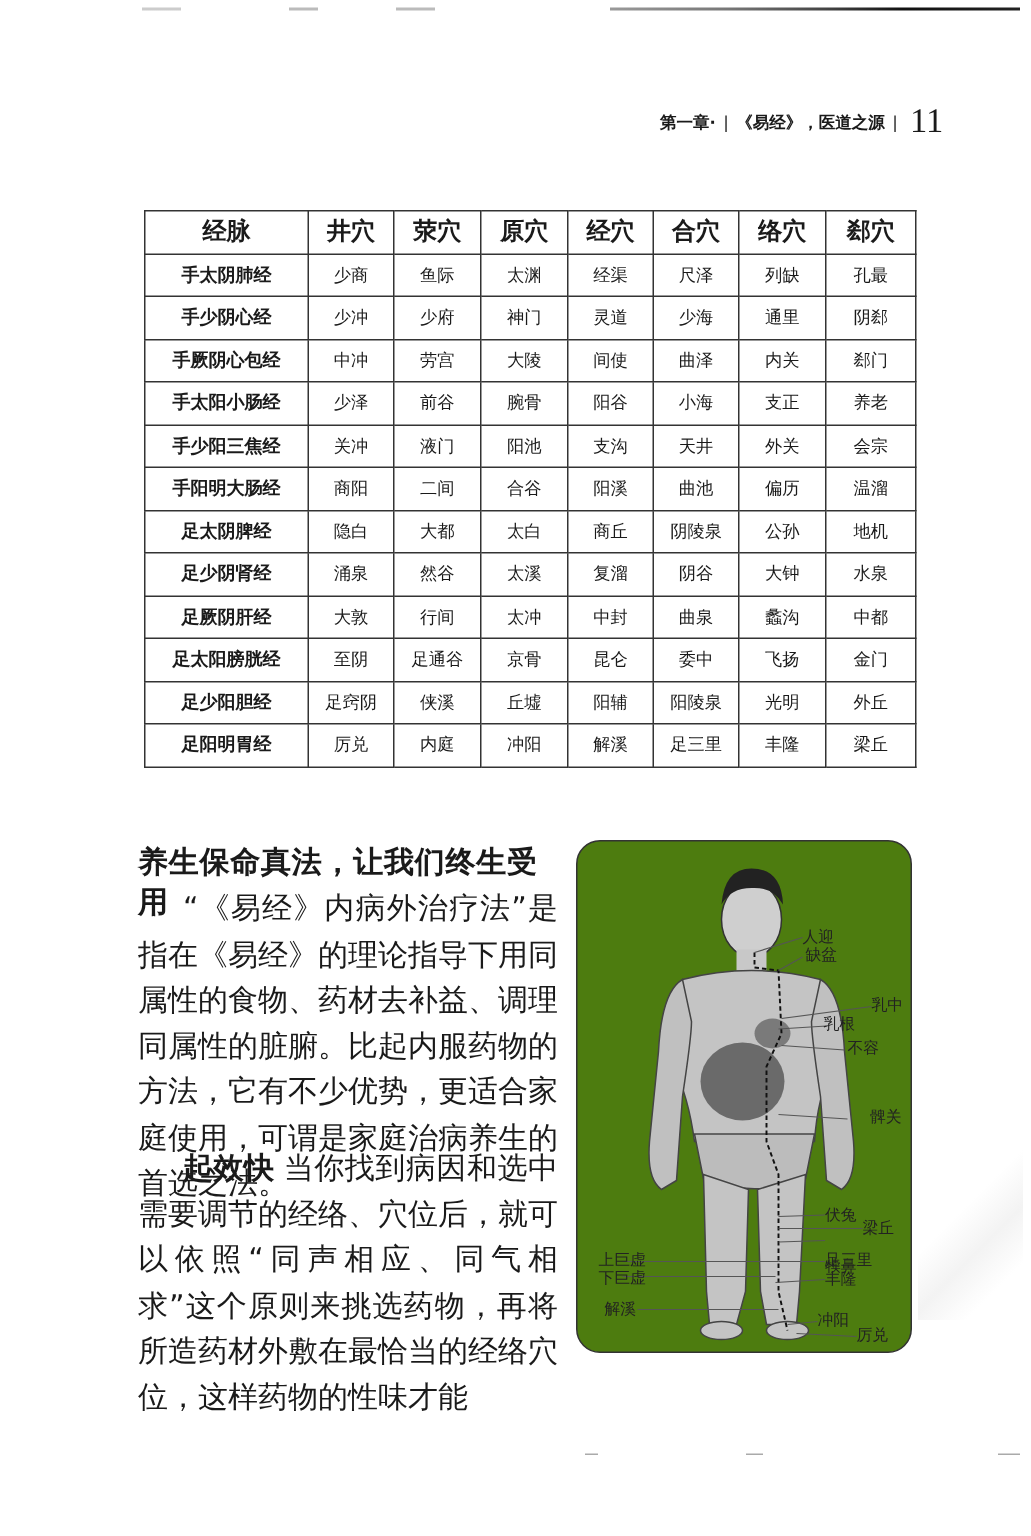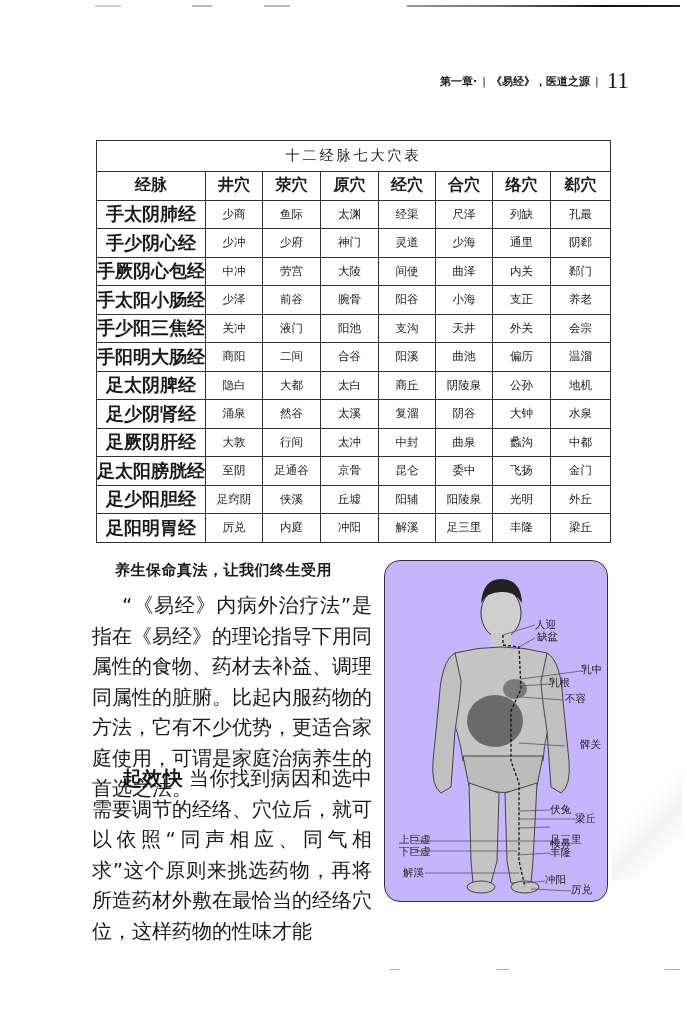--- a/index.html
+++ b/index.html
@@ -27,38 +27,38 @@
   table.acupoints {
     position: absolute; top: 140px; left: 96px; width: 514px; border-collapse: collapse;
     table-layout: fixed;
   }
   table.acupoints td, table.acupoints th {
     border: 1.3px solid #333; text-align: center; padding: 0; font-size: 12px;
     height: 27.5px;
   }
   table.acupoints .title-cell { height: 30px; font-family: "DejaVu Serif", serif; font-size: 14px; letter-spacing: 3px; font-weight: normal; }
   table.acupoints th { font-size: 16px; font-weight: bold; }
-  table.acupoints td.meridian { font-weight: bold; font-size: 18px; }
+  table.acupoints td.meridian { font-weight: bold; font-size: 12px; }
   table.acupoints td.point { font-size: 11.5px; }
 
   .section-heading {
     position: absolute; top: 561px; left: 92px; width: 285px;
-    font-size: 15px; font-weight: bold; letter-spacing: 0.5px; margin-left: 23px;
+    font-size: 20px; font-weight: bold; letter-spacing: 0.5px;
   }
   .para {
     position: absolute; left: 92px; width: 280px; font-size: 20px; line-height: 30.5px;
     text-align: justify;
   }
   .para1 { top: 590px; text-indent: 30px; }
   .para2 { top: 763px; text-indent: 30px; }
   .lead { font-weight: bold; margin-right: 6px; }
 
   .figure-box {
     position: absolute; top: 560px; left: 384px; width: 222px; height: 340px;
-    border: 1.6px solid #333; border-radius: 16px; background: #c4b5fd; overflow: hidden;
+    border: 1.6px solid #333; border-radius: 16px; background: #4d7c0f; overflow: hidden;
   }
   .figure-box svg { position: absolute; left: 0; top: 0; }
   .fig-label {
     position: absolute; font-size: 10.5px; white-space: nowrap; color: #222;
   }
   .watermark {
     position: absolute; left: 612px; top: 760px; width: 70px; height: 120px;
     background: linear-gradient(135deg, transparent 40%, #f3f3f3 60%, transparent 80%);
   }
 </style>
@@ -80,23 +80,20 @@
     <col style="width:109px">
       <col style="width:57px">
       <col style="width:58px">
       <col style="width:58px">
     <col style="width:57px">
       <col style="width:57px">
       <col style="width:58px">
       <col style="width:60px">
   </colgroup>
   <thead>
-    <tr>
-      <th colspan="8" class="title-cell">十二经脉七大穴表</th>
-    </tr>
     <tr>
       <th>经脉</th>
       <th>井穴</th>
       <th>荥穴</th>
       <th>原穴</th>
       <th>经穴</th>
       <th>合穴</th>
       <th>络穴</th>
       <th>郄穴</th>
     </tr>

